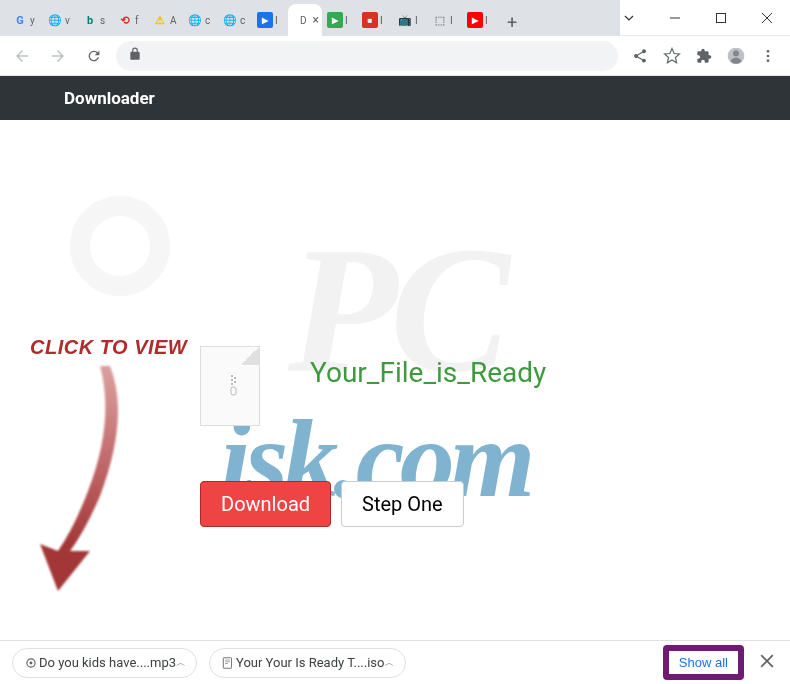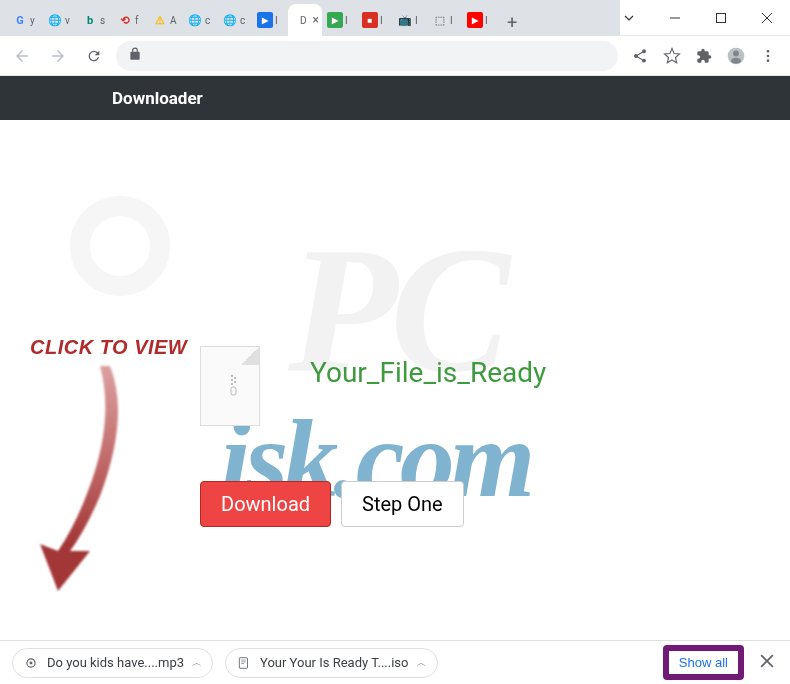--- a/index.html
+++ b/index.html
@@ -23,21 +23,21 @@
     .addrbar { height: 40px; background: #fff; display: flex; align-items: center; padding: 0 8px; gap: 8px; border-bottom: 1px solid #e8e8e8; }
     .nav-btn { width: 28px; height: 28px; display: flex; align-items: center; justify-content: center; color: #5f6368; border-radius: 50%; }
     .nav-btn.disabled { color: #bdc1c6; }
     .omnibox { flex: 1; height: 30px; background: #f1f3f4; border-radius: 15px; display: flex; align-items: center; padding: 0 12px; gap: 8px; }
     .lock { color: #5f6368; }
     .ext-icons { display: flex; gap: 4px; align-items: center; }
     .ext-btn { width: 28px; height: 28px; display: flex; align-items: center; justify-content: center; color: #5f6368; }
     
     
     .page { position: relative; height: 570px; background: #fff; }
-    .header { background: #2f3439; height: 44px; display: flex; align-items: center; padding-left: 112px; }
+    .header { background: #2f3439; height: 44px; display: flex; align-items: center; padding-left: 64px; }
     .header-title { color: #fff; font-weight: bold; font-size: 17px; }
     
     .watermark { position: absolute; top: 130px; left: 50%; transform: translateX(-50%); font-size: 180px; font-weight: bold; font-style: italic; color: #e8e8e8; opacity: 0.55; white-space: nowrap; pointer-events: none; letter-spacing: -8px; z-index: 0; font-family: Georgia, serif; }
     .watermark-dot { position: absolute; top: 120px; left: 70px; width: 100px; height: 100px; border: 20px solid #e8e8e8; border-radius: 50%; opacity: 0.4; pointer-events: none; }
     .watermark-sub { position: absolute; top: 320px; left: 220px; font-size: 110px; font-weight: bold; font-style: italic; color: #0369a1; opacity: 0.5; letter-spacing: -5px; pointer-events: none; font-family: Georgia, serif; }
     
     .click-to-view { position: absolute; top: 260px; left: 30px; color: #b02b2b; font-weight: bold; font-size: 20px; font-style: italic; letter-spacing: 0.5px; font-family: Arial, sans-serif; z-index: 2; }
     
     .arrow { position: absolute; top: 280px; left: 30px; z-index: 2; filter: blur(1px); }
     
@@ -47,21 +47,21 @@
     
     .main-text { position: absolute; top: 280px; left: 310px; font-size: 28px; color: #3f9a3f; font-weight: 400; z-index: 2; }
     
     .buttons { position: absolute; top: 405px; left: 200px; display: flex; gap: 10px; z-index: 2; }
     .btn { padding: 10px 20px; font-size: 20px; border-radius: 4px; cursor: pointer; border: 1px solid transparent; font-family: inherit; }
     .btn-primary { background: #ef4444; color: #fff; border-color: #ac2925; }
     .btn-secondary { background: #fff; color: #000000; border: 1px solid #ccc; }
     
     
     .dl-shelf { position: absolute; bottom: 0; left: 0; right: 0; height: 44px; background: #fff; border-top: 1px solid #e0e0e0; display: flex; align-items: center; padding: 0 12px; gap: 12px; }
-    .dl-item { display: flex; align-items: center; gap: 8px; padding: 6px 10px; border: 1px solid #e0e0e0; border-radius: 20px; font-size: 13px; color: #3c4043; background: #fff; }
+    .dl-item { display: flex; align-items: center; gap: 0; padding: 6px 10px; border: 1px solid #e0e0e0; border-radius: 20px; font-size: 13px; color: #3c4043; background: #fff; }
     .dl-icon { width: 16px; height: 16px; display: flex; align-items: center; justify-content: center; }
     .dl-chev { color: #5f6368; font-size: 10px; }
     .show-all { margin-left: auto; color: #1a73e8; font-size: 13px; padding: 4px 10px; border: 6px solid #701a75; border-radius: 4px; background: #fff; }
     .dl-close { color: #5f6368; padding: 4px; }
   </style>
 </head>
 <body>
 
 <div class="tabstrip">
   <div class="tab">

